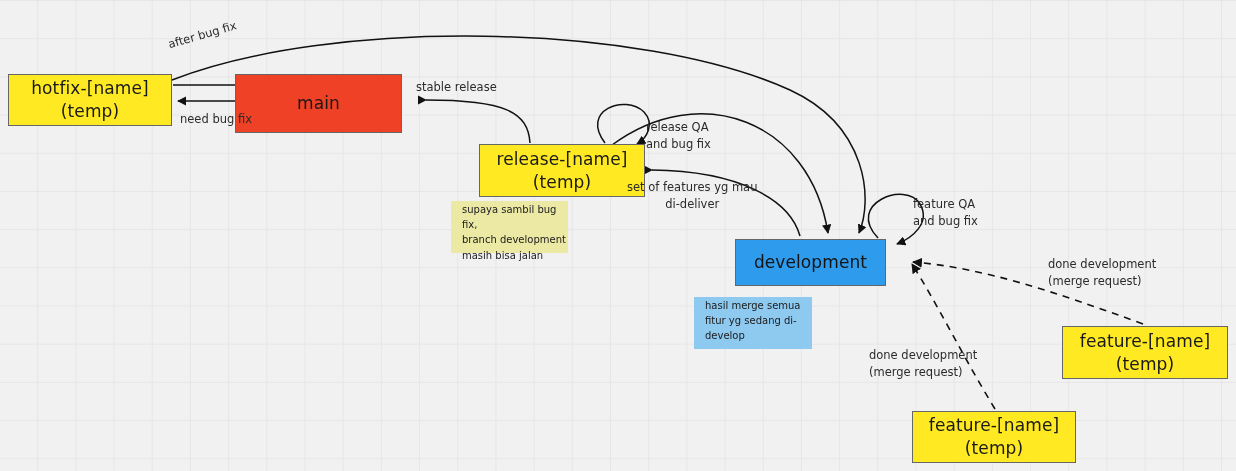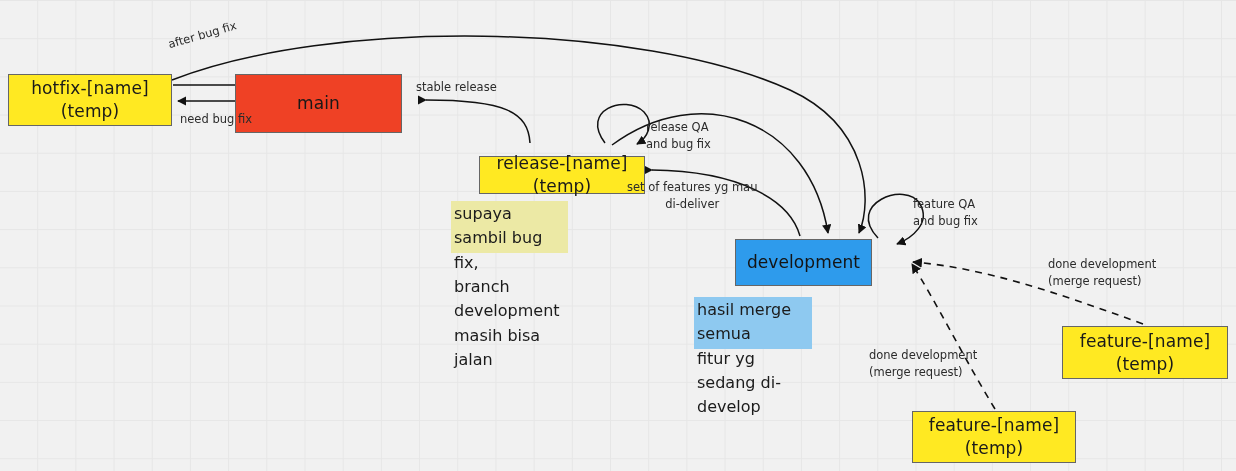--- a/index.html
+++ b/index.html
@@ -43,24 +43,24 @@
     letter-spacing: 0.1px;
   }
   .node .ln { display: block; white-space: nowrap; }
   .node-yellow { background: #ffeb3b; background-color: #ffe922; }
   .node-red    { background: #ef4125; color: #181818; }
   .node-blue   { background: #2e9bec; color: #141414; }
 
   .note {
     position: absolute;
     box-sizing: border-box;
-    font-size: 16px;
+    font-size: 10px;
     line-height: 1.52;
     color: #1b1b1b;
-    padding: 1px 2px 1px 3px;
+    padding: 1px 2px 1px 11px;
     white-space: pre-line;
   }
   .note-yellow { background: #ece9a5; }
   .note-blue   { background: #8ec9f0; }
 
   .elabel {
     position: absolute;
     font-size: 11.5px;
     line-height: 1.5;
     color: #2b2b2b;
@@ -112,26 +112,26 @@
 
   <div class="node node-yellow" style="left:8px; top:74px; width:164px; height:52px;">
     <span class="ln">hotfix-[name]</span>
     <span class="ln">(temp)</span>
   </div>
 
   <div class="node node-red" style="left:235px; top:74px; width:167px; height:59px;">
     <span class="ln">main</span>
   </div>
 
-  <div class="node node-yellow" style="left:479px; top:144px; width:166px; height:38px;margin-top:12px;">
+  <div class="node node-yellow" style="left:479px; top:144px; width:166px; height:53px;">
     <span class="ln">release-[name]</span>
     <span class="ln">(temp)</span>
   </div>
 
-  <div class="node node-blue" style="left:735px; top:239px; width:137px; height:47px;">
+  <div class="node node-blue" style="left:735px; top:239px; width:151px; height:47px;">
     <span class="ln">development</span>
   </div>
 
   <div class="node node-yellow" style="left:1062px; top:326px; width:166px; height:53px;">
     <span class="ln">feature-[name]</span>
     <span class="ln">(temp)</span>
   </div>
 
   <div class="node node-yellow" style="left:912px; top:411px; width:164px; height:52px;">
     <span class="ln">feature-[name]</span>

